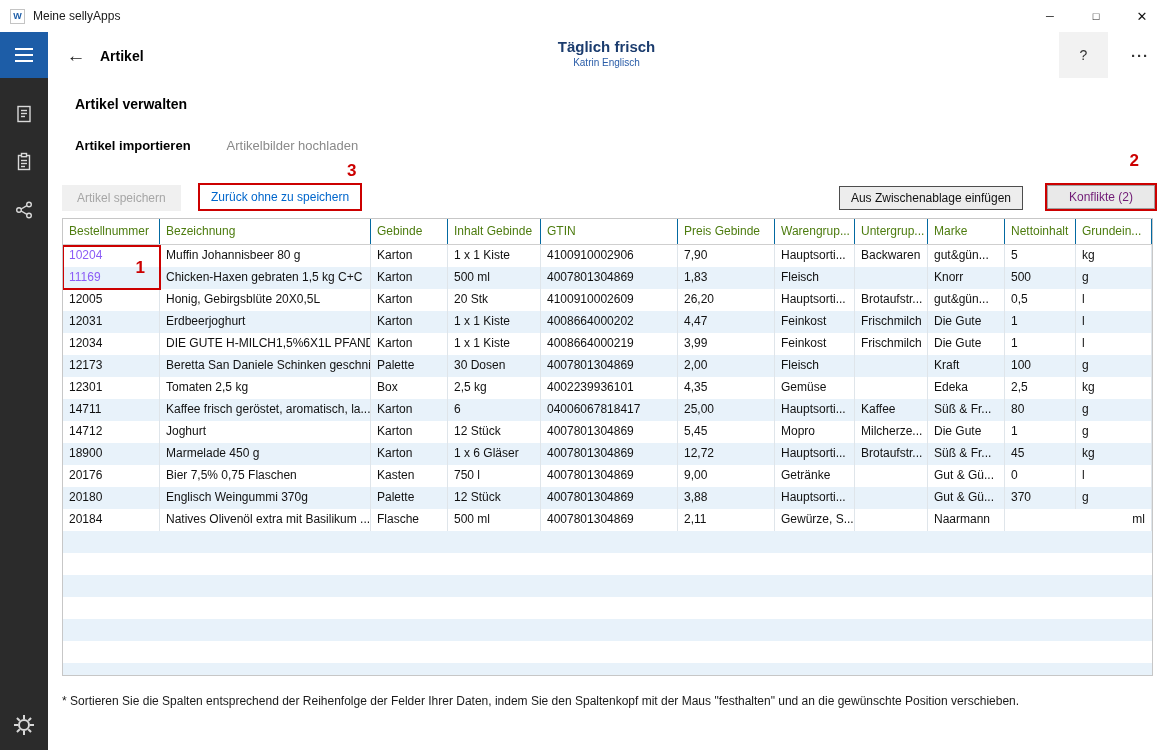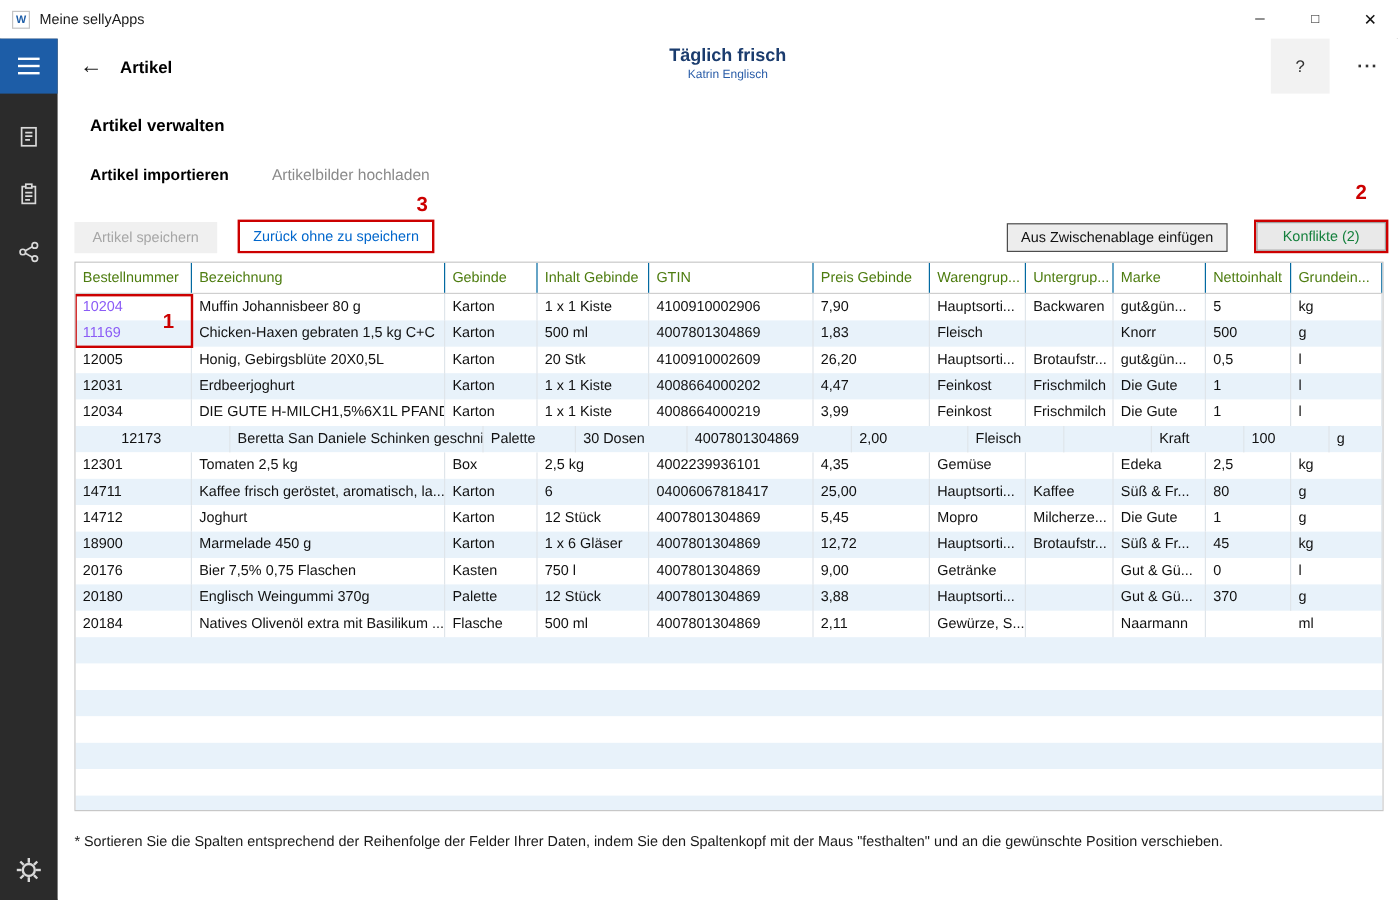--- a/index.html
+++ b/index.html
@@ -93,21 +93,21 @@
     background: #f0f0f0; color: #a6a6a6; border: none;
   }
   .ann-wrap { position: absolute; border: 2px solid #cc0000; z-index: 4; }
   .wrap-discard { left: 150px; top: 151px; }
   .discard-btn { height: 24px; padding: 0 11px; background: #fff; color: #0066cc; border: none; display: block; }
   .paste-btn {
     position: absolute; right: 142px; top: 154px; height: 24px; padding: 0 11px;
     background: #ededed; color: #111; border: 1px solid #4d4d4d;
   }
   .wrap-conflicts { right: 8px; top: 151px; }
-  .conflicts-btn { height: 24px; padding: 0 21px; background: #e9e9e9; color: #15803d; border: 1px solid #a0a0a0; display: block; }
+  .conflicts-btn { height: 24px; padding: 0 21px; background: #e9e9e9; color: #701a75; border: 1px solid #a0a0a0; display: block; }
   .ann-num { font-size: 17px; font-weight: bold; color: #cc0000; font-family: "Liberation Sans", sans-serif; }
   .ann-3 { position: absolute; left: 299px; top: 129px; z-index: 4; }
   .ann-2 { position: absolute; right: 26px; top: 119px; z-index: 4; }
 
   
   .table-wrap {
     position: absolute; left: 14px; top: 186px; width: 1091px; height: 458px;
     border: 1px solid #c7c7c7; background: #fff; overflow: hidden;
   }
   .thead { display: flex; height: 26px; background: #fff; border-bottom: 1px solid #cfcfcf; }
@@ -304,21 +304,21 @@
           <div class="td" style="width: 93px;">1 x 1 Kiste</div>
           <div class="td" style="width: 137px;">4008664000219</div>
           <div class="td" style="width: 97px;">3,99</div>
           <div class="td" style="width: 80px;">Feinkost</div>
           <div class="td" style="width: 73px;">Frischmilch</div>
           <div class="td" style="width: 77px;">Die Gute</div>
           <div class="td" style="width: 71px;">1</div>
           <div class="td" style="width: 76px;">l</div>
         </div>
         <div class="tr alt">
-          <div class="td" style="width: 97px; margin-left: 32px;">12173</div>
+          <div class="td" style="width: 97px;">12173</div>
           <div class="td" style="width: 211px;">Beretta San Daniele Schinken geschni...</div>
           <div class="td" style="width: 77px;">Palette</div>
           <div class="td" style="width: 93px;">30 Dosen</div>
           <div class="td" style="width: 137px;">4007801304869</div>
           <div class="td" style="width: 97px;">2,00</div>
           <div class="td" style="width: 80px;">Fleisch</div>
           <div class="td" style="width: 73px;"></div>
           <div class="td" style="width: 77px;">Kraft</div>
           <div class="td" style="width: 71px;">100</div>
           <div class="td" style="width: 76px;">g</div>
@@ -405,21 +405,21 @@
           <div class="td" style="width: 97px;">20184</div>
           <div class="td" style="width: 211px;">Natives Olivenöl extra mit Basilikum ...</div>
           <div class="td" style="width: 77px;">Flasche</div>
           <div class="td" style="width: 93px;">500 ml</div>
           <div class="td" style="width: 137px;">4007801304869</div>
           <div class="td" style="width: 97px;">2,11</div>
           <div class="td" style="width: 80px;">Gewürze, S...</div>
           <div class="td" style="width: 73px;"></div>
           <div class="td" style="width: 77px;">Naarmann</div>
           <div class="td" style="width: 71px; margin-top: 34px;">250</div>
-          <div class="td" style="width: 76px;">ml</div>
+          <div class="td" style="width: 76px; text-align: right;">ml</div>
         </div>
         <div class="tr alt"></div>
         <div class="tr"></div>
         <div class="tr alt"></div>
         <div class="tr"></div>
         <div class="tr alt"></div>
         <div class="tr"></div>
         <div class="tr alt"></div>
       </div>
     <div class="flag-box">

